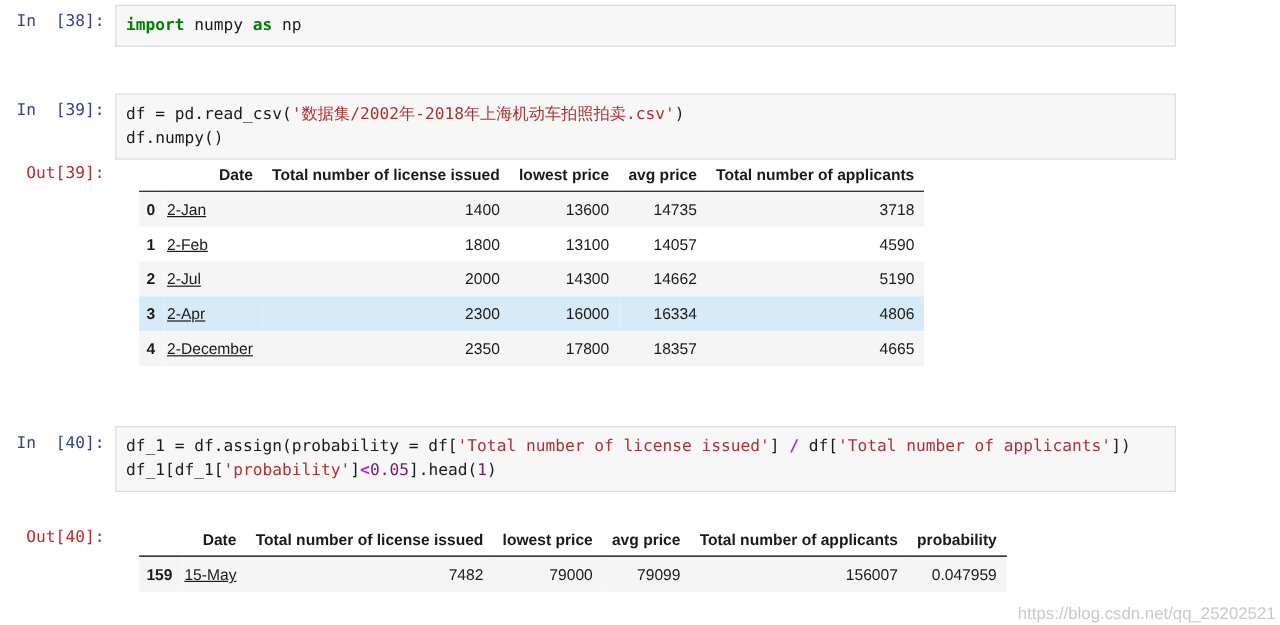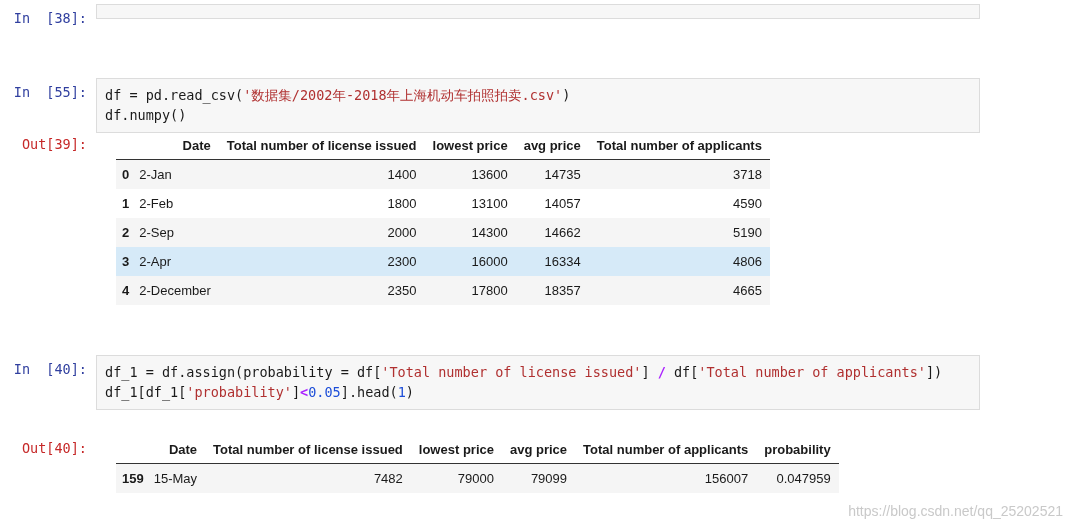--- a/index.html
+++ b/index.html
@@ -45,21 +45,21 @@
     font-size: 13.5px;
     line-height: 20px;
     color: #1a1a1a;
     white-space: pre;
     overflow: hidden;
   }
   .code-line { white-space: pre; }
 
   .tok-kw   { color: #008000; font-weight: bold; }
   .tok-str  { color: #b03030; }
-  .tok-num  { color: #1d4ed8; }
+  .tok-num  { color: #701a75; }
   .tok-op   { color: #aa22ff; font-weight: bold; }
   .tok-plain{ color: #1a1a1a; }
 
   
   .out-wrap { display: block; }
   table.df {
     border-collapse: collapse;
     font-family: "Liberation Sans", sans-serif;
     font-size: 13px;
     color: #1a1a1a;
@@ -80,21 +80,21 @@
     font-weight: bold;
     text-align: right;
     padding: 7px 8px 7px 6px;
     white-space: nowrap;
   }
   table.df tbody td {
     text-align: right;
     padding: 7px 8px;
     white-space: nowrap;
   }
-  table.df tbody td.lefty { text-align: left; padding-left: 2px; }
+  table.df tbody td.lefty { text-align: left; padding-left: 2px; text-decoration: underline; }
   table.df tbody tr.stripe th,
   table.df tbody tr.stripe td { background: #f5f5f5; }
   table.df tbody tr.plain th,
   table.df tbody tr.plain td { background: #ffffff; }
   table.df tbody tr.hl th,
   table.df tbody tr.hl td { background: #d6eaf8; }
 
   
   .watermark {
     position: absolute;
@@ -106,24 +106,24 @@
     white-space: nowrap;
     pointer-events: none;
   }
 </style>
 </head>
 <body>
 
 <div id="notebook">
     <div class="nb-row" style="top: 4px;">
       <div class="prompt in" style="margin-top: 6px;">In  [38]:</div>
-      <div class="code-cell" style="width: 966px;"></div>
+      <div class="code-cell" style="width: 966px;"><div class="code-line"><span class="tok-kw">import</span><span class="tok-plain"> numpy </span><span class="tok-kw">as</span><span class="tok-plain"> np</span></div></div>
     </div>
     <div class="nb-row" style="top: 78px;">
-      <div class="prompt in" style="margin-top: 6px;">In  [55]:</div>
+      <div class="prompt in" style="margin-top: 6px;">In  [39]:</div>
       <div class="code-cell" style="width: 966px;"><div class="code-line"><span class="tok-plain">df = pd.read_csv(</span><span class="tok-str">'数据集/2002年-2018年上海机动车拍照拍卖.csv'</span><span class="tok-plain">)</span></div><div class="code-line"><span class="tok-plain">df.numpy()</span></div></div>
     </div>
     <div class="nb-row" style="top: 134px;">
       <div class="prompt out" style="margin-top: 2px;">Out[39]:</div>
       <div class="out-wrap" style="margin-left: 7px;">
         <table class="df">
           <thead>
             <tr>
               <th class="idx-h"></th>
               <th>Date</th>
@@ -145,21 +145,21 @@
             <tr class="plain">
               <th>1</th>
               <td class="lefty">2-Feb</td>
               <td>1800</td>
               <td>13100</td>
               <td>14057</td>
               <td>4590</td>
             </tr>
             <tr class="stripe">
               <th>2</th>
-              <td class="lefty">2-Sep</td>
+              <td class="lefty">2-Jul</td>
               <td>2000</td>
               <td>14300</td>
               <td>14662</td>
               <td>5190</td>
             </tr>
             <tr class="hl">
               <th>3</th>
               <td class="lefty">2-Apr</td>
               <td>2300</td>
               <td>16000</td>

